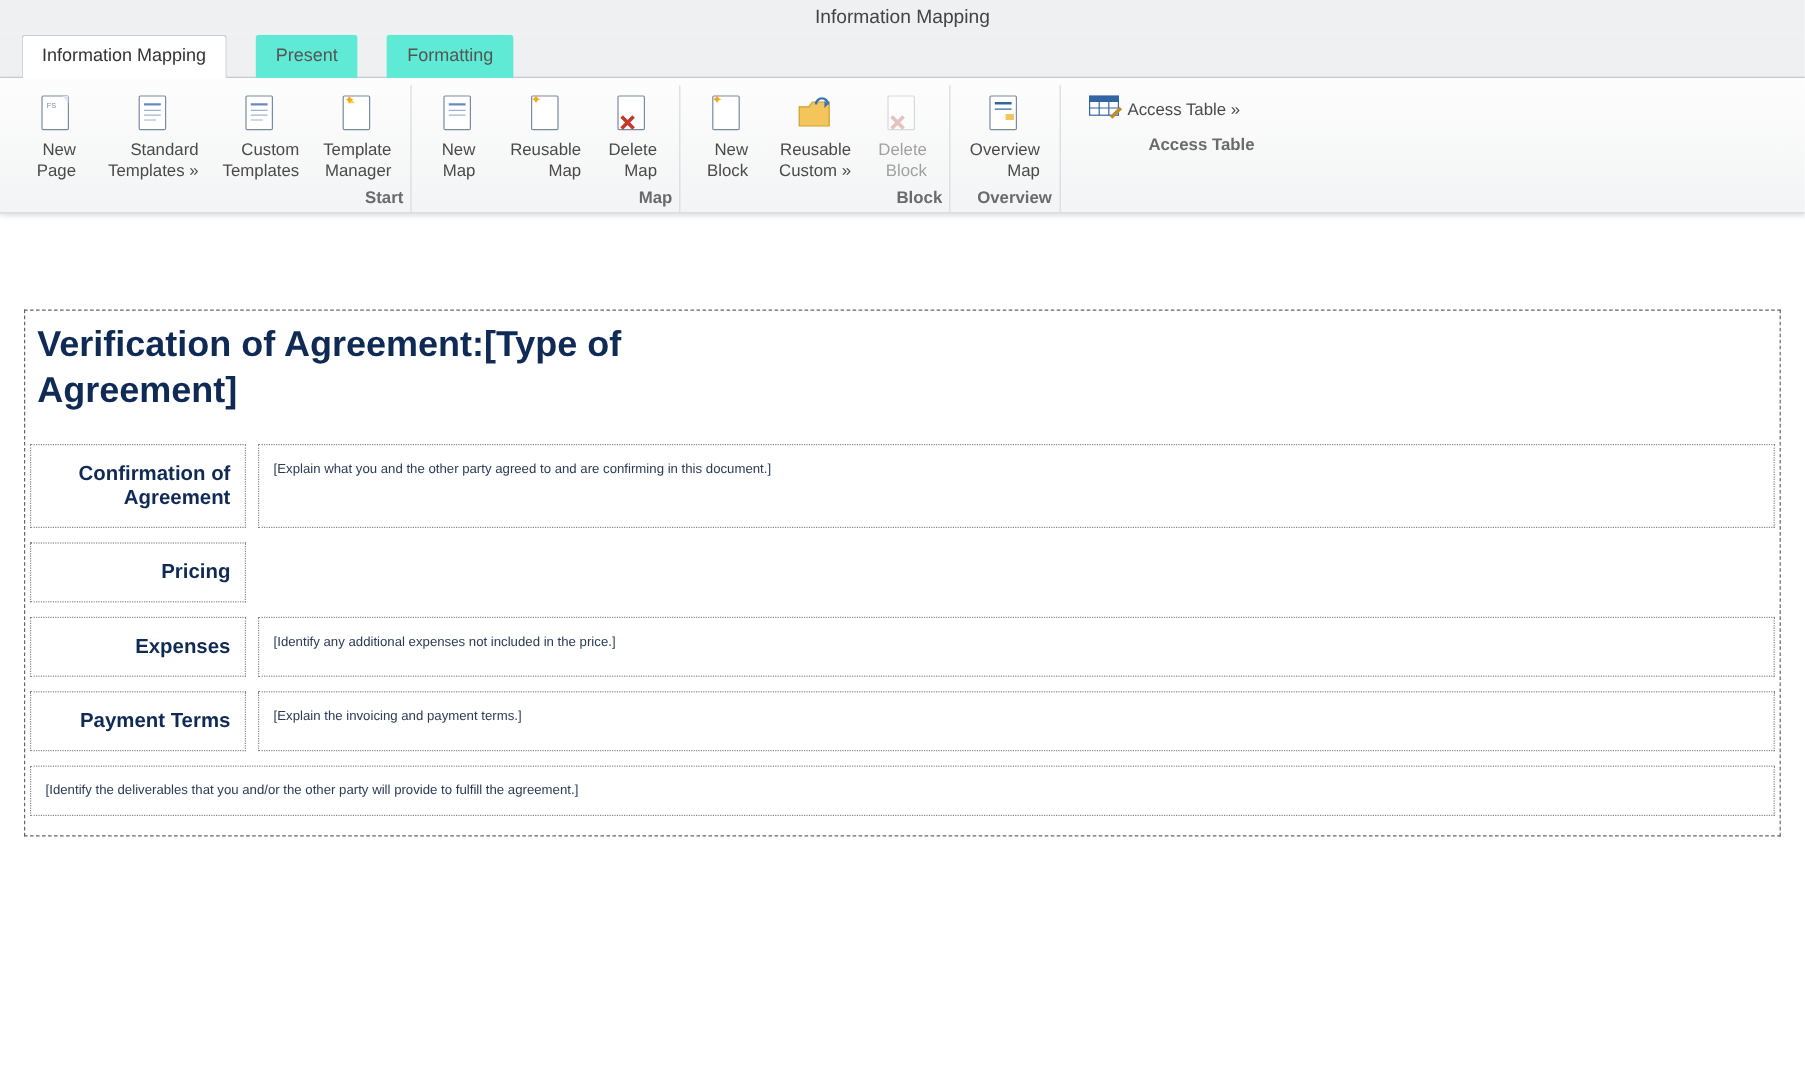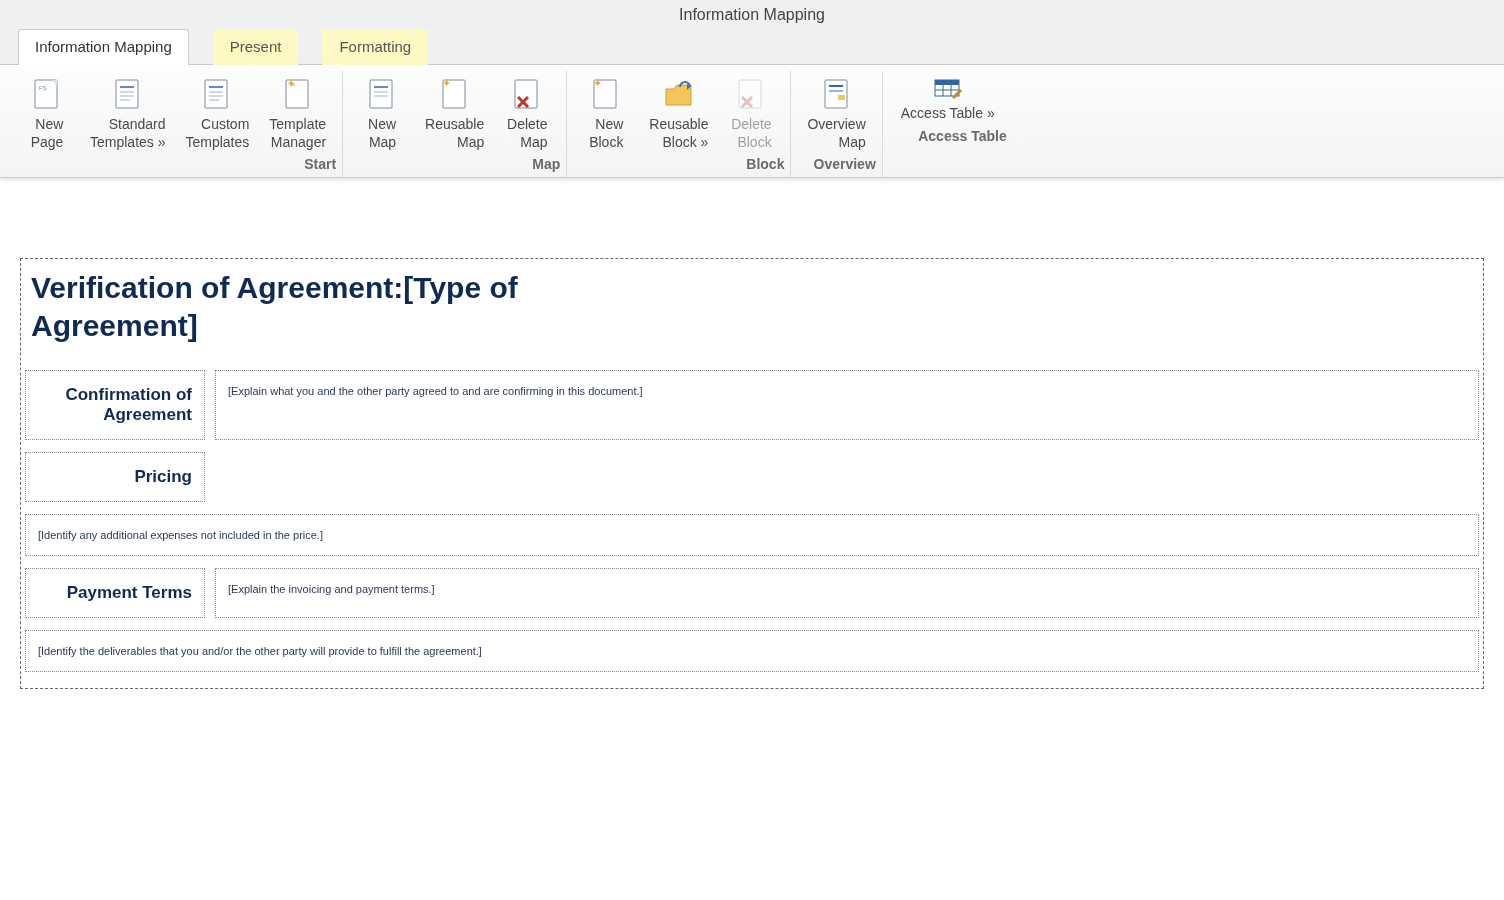--- a/index.html
+++ b/index.html
@@ -24,21 +24,21 @@
     gap: 24px;
     border-bottom: 1px solid #c9cdd1;
   }
   .tab {
     padding: 8px 16px 10px;
     font-size: 15px;
     color: #555;
     cursor: pointer;
     position: relative;
     top: 1px;
-    background: #fef9c3;
+    background: #5eead4;
     border: 1px solid transparent;
     border-bottom: none;
     border-radius: 3px 3px 0 0;
   }
   .tab.active {
     background: #fff;
     border-color: #c9cdd1;
     color: #333;
   }
   .ribbon {
@@ -85,21 +85,21 @@
   .group-label {
     font-size: 14px;
     font-weight: 600;
     color: #6b6b6b;
     padding: 3px 0 5px;
     text-align: right;
     width: 100%;
   }
   .access-btn {
     display: flex;
-    flex-direction: column;
+    flex-direction: row;
     align-items: center;
     padding: 6px 12px 4px;
     cursor: pointer;
     border-radius: 3px;
   }
   .access-btn .lbl { font-size: 14px; color: #4a4a4a; }
   
   .doc-wrap {
     padding: 80px 20px 20px;
   }
@@ -248,21 +248,21 @@
         <span class="lbl"><span>New</span><br><span>Block</span></span>
       </div>
       <div class="ribbtn">
         <span class="ribicon">
           <svg width="34" height="34">
               <path d="M4 12 h8 l3 -4 h14 v20 h-25 z" fill="#f3c55a" stroke="#cf9f2e"></path>
               <path d="M18 10 a5 5 0 1 1 10 0" fill="none" stroke="#3a74b8" stroke-width="2"></path>
               <polygon points="28,10 25,7 25,13" fill="#3a74b8"></polygon>
             </svg>
         </span>
-        <span class="lbl"><span>Reusable</span><br><span>Block »</span></span>
+        <span class="lbl"><span>Reusable</span><br><span>Custom »</span></span>
       </div>
       <div class="ribbtn disabled">
         <span class="ribicon">
           <svg width="34" height="34">
               <rect x="5" y="3" width="22" height="28" rx="1" fill="#fff" stroke="#b5b9bd"></rect>
               <line x1="8" y1="20" x2="18" y2="30" stroke="#d08c86" stroke-width="3"></line>
               <line x1="18" y1="20" x2="8" y2="30" stroke="#d08c86" stroke-width="3"></line>
             </svg>
         </span>
         <span class="lbl"><span>Delete</span><br><span>Block</span></span>
@@ -314,20 +314,21 @@
     <div class="doc-title">Verification of Agreement:[Type of Agreement]</div>
 
     <div class="info-row">
       <div class="info-label">Confirmation of Agreement</div>
       <div class="info-value">[Explain what you and the other party agreed to and are confirming in this document.]</div>
     </div>
     <div class="info-row">
       <div class="info-label">Pricing</div>
     </div>
     <div class="info-row">
+      <div class="info-label">Expenses</div>
       <div class="info-value">[Identify any additional expenses not included in the price.]</div>
     </div>
     <div class="info-row">
       <div class="info-label">Payment Terms</div>
       <div class="info-value">[Explain the invoicing and payment terms.]</div>
     </div>
     <div class="info-row">
       <div class="info-value">[Identify the deliverables that you and/or the other party will provide to fulfill the agreement.]</div>
     </div>
   </div>

